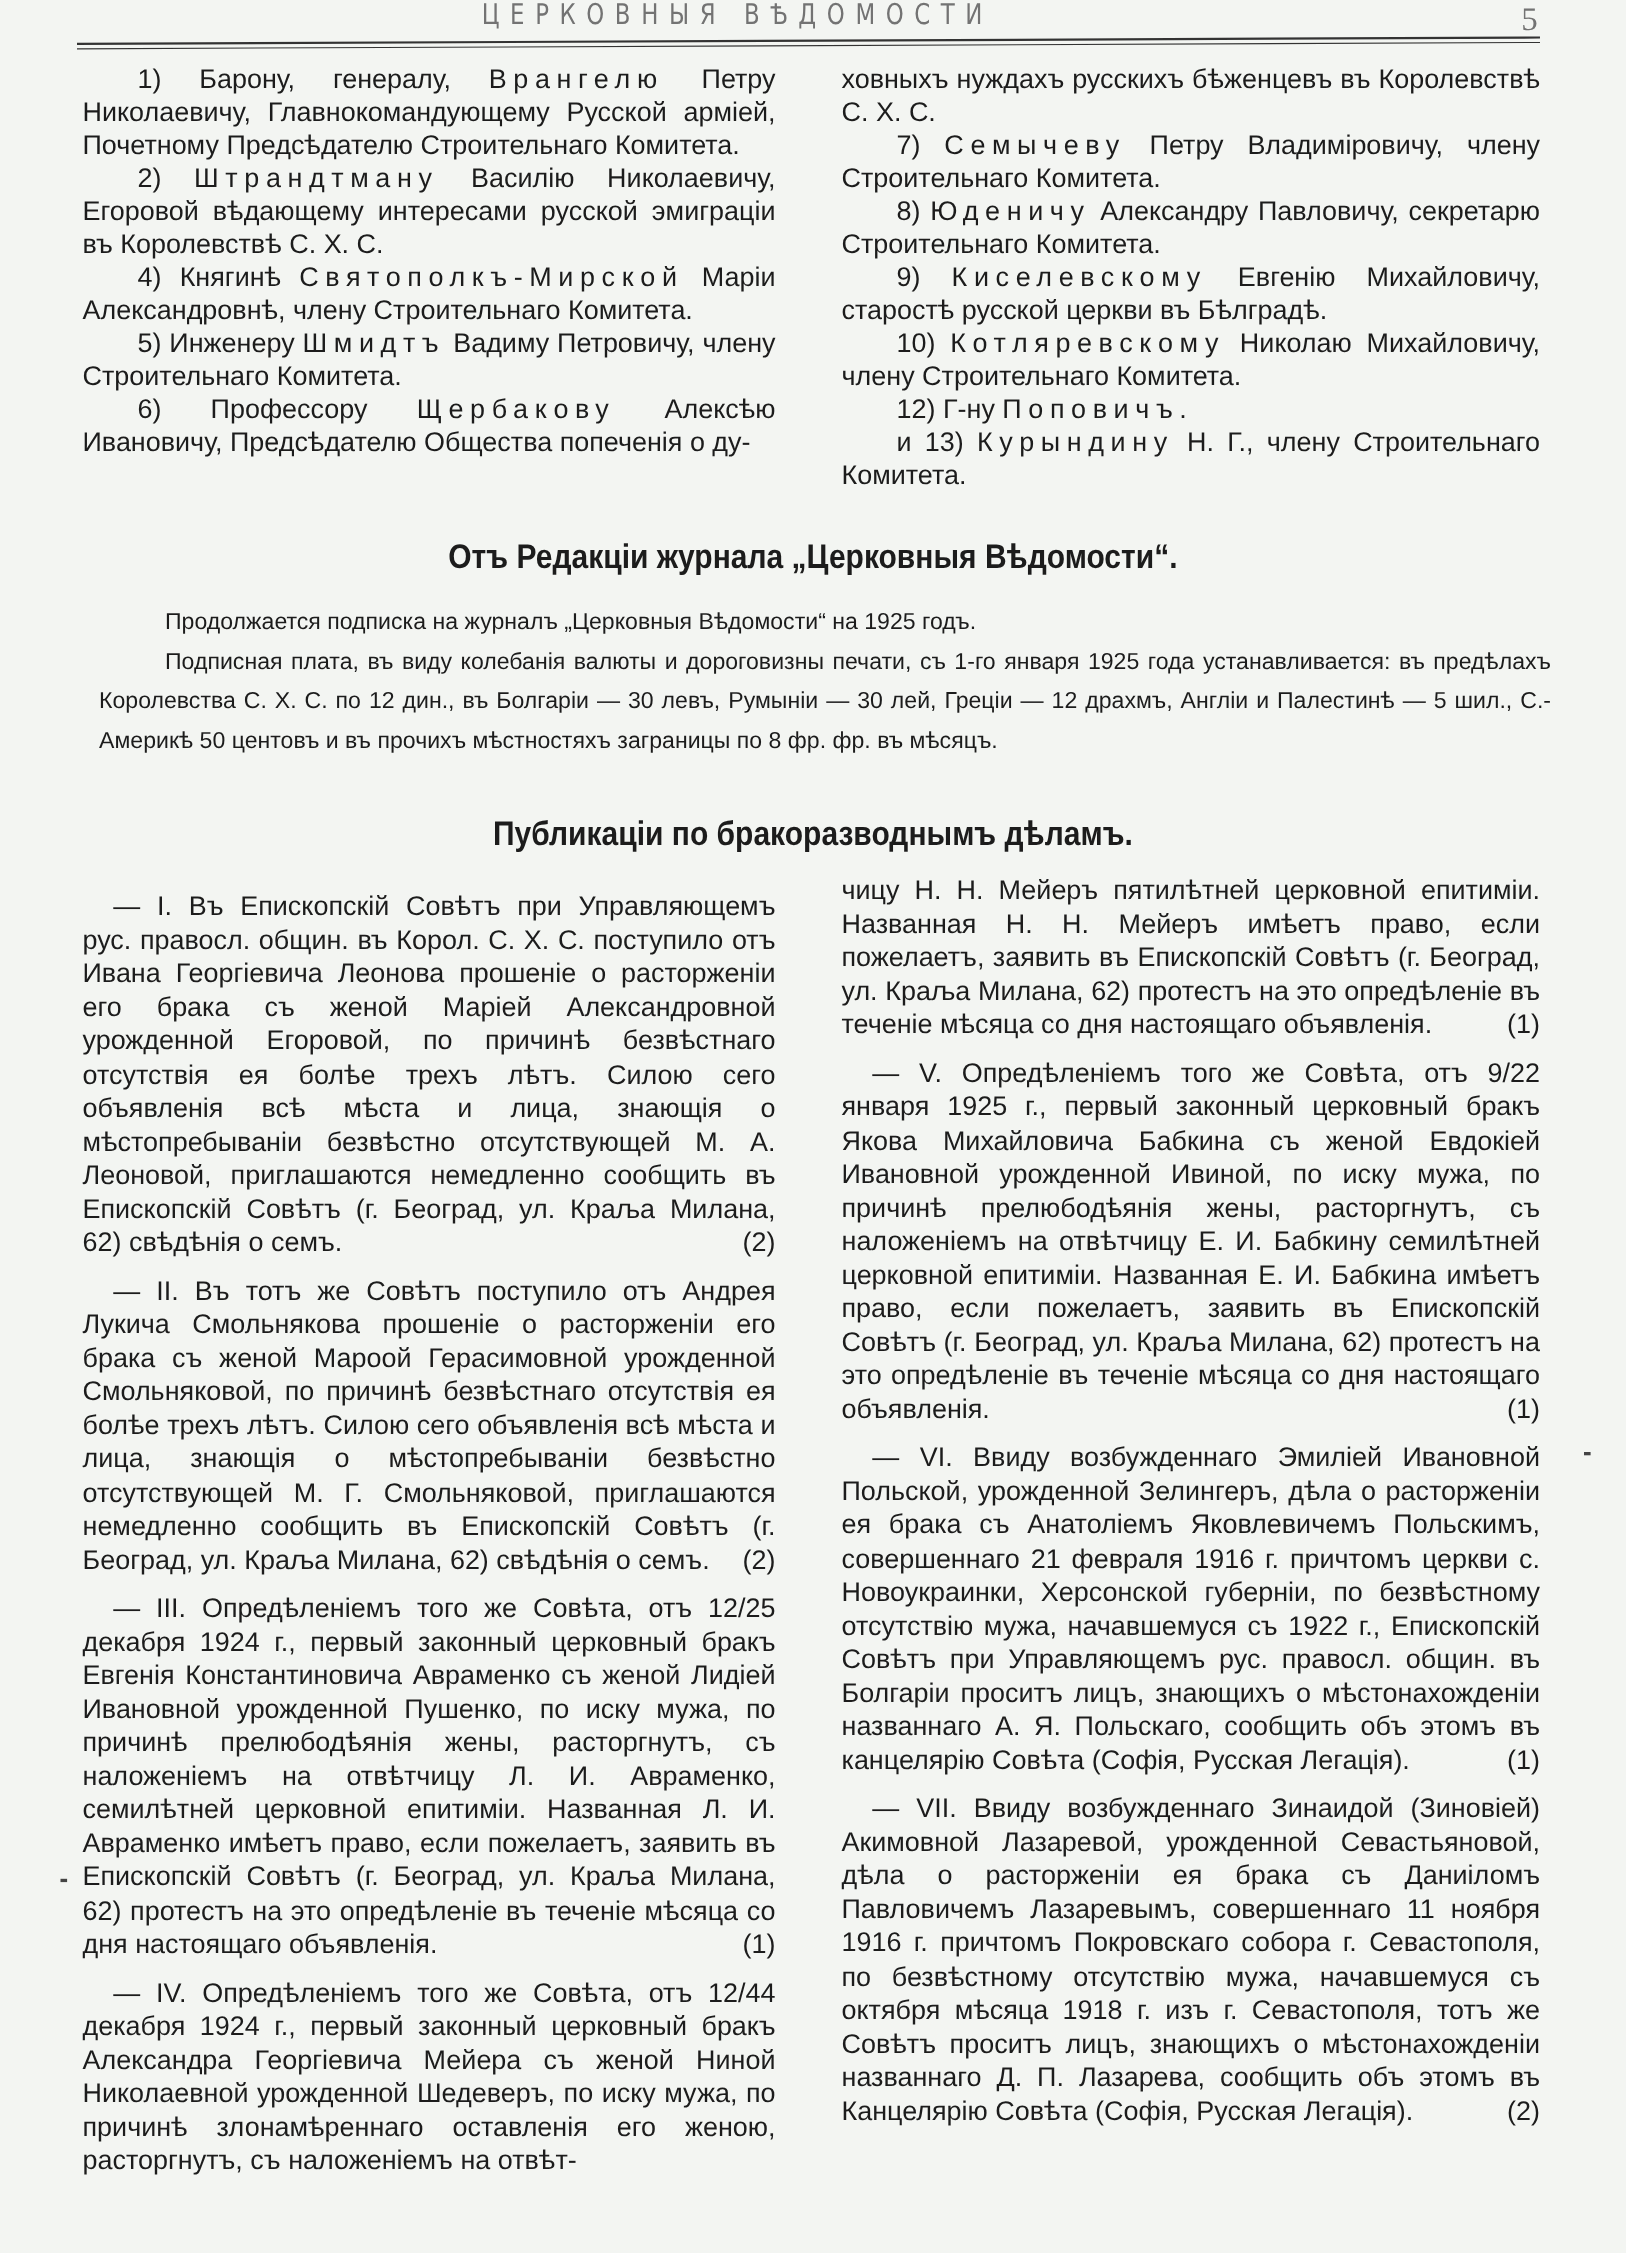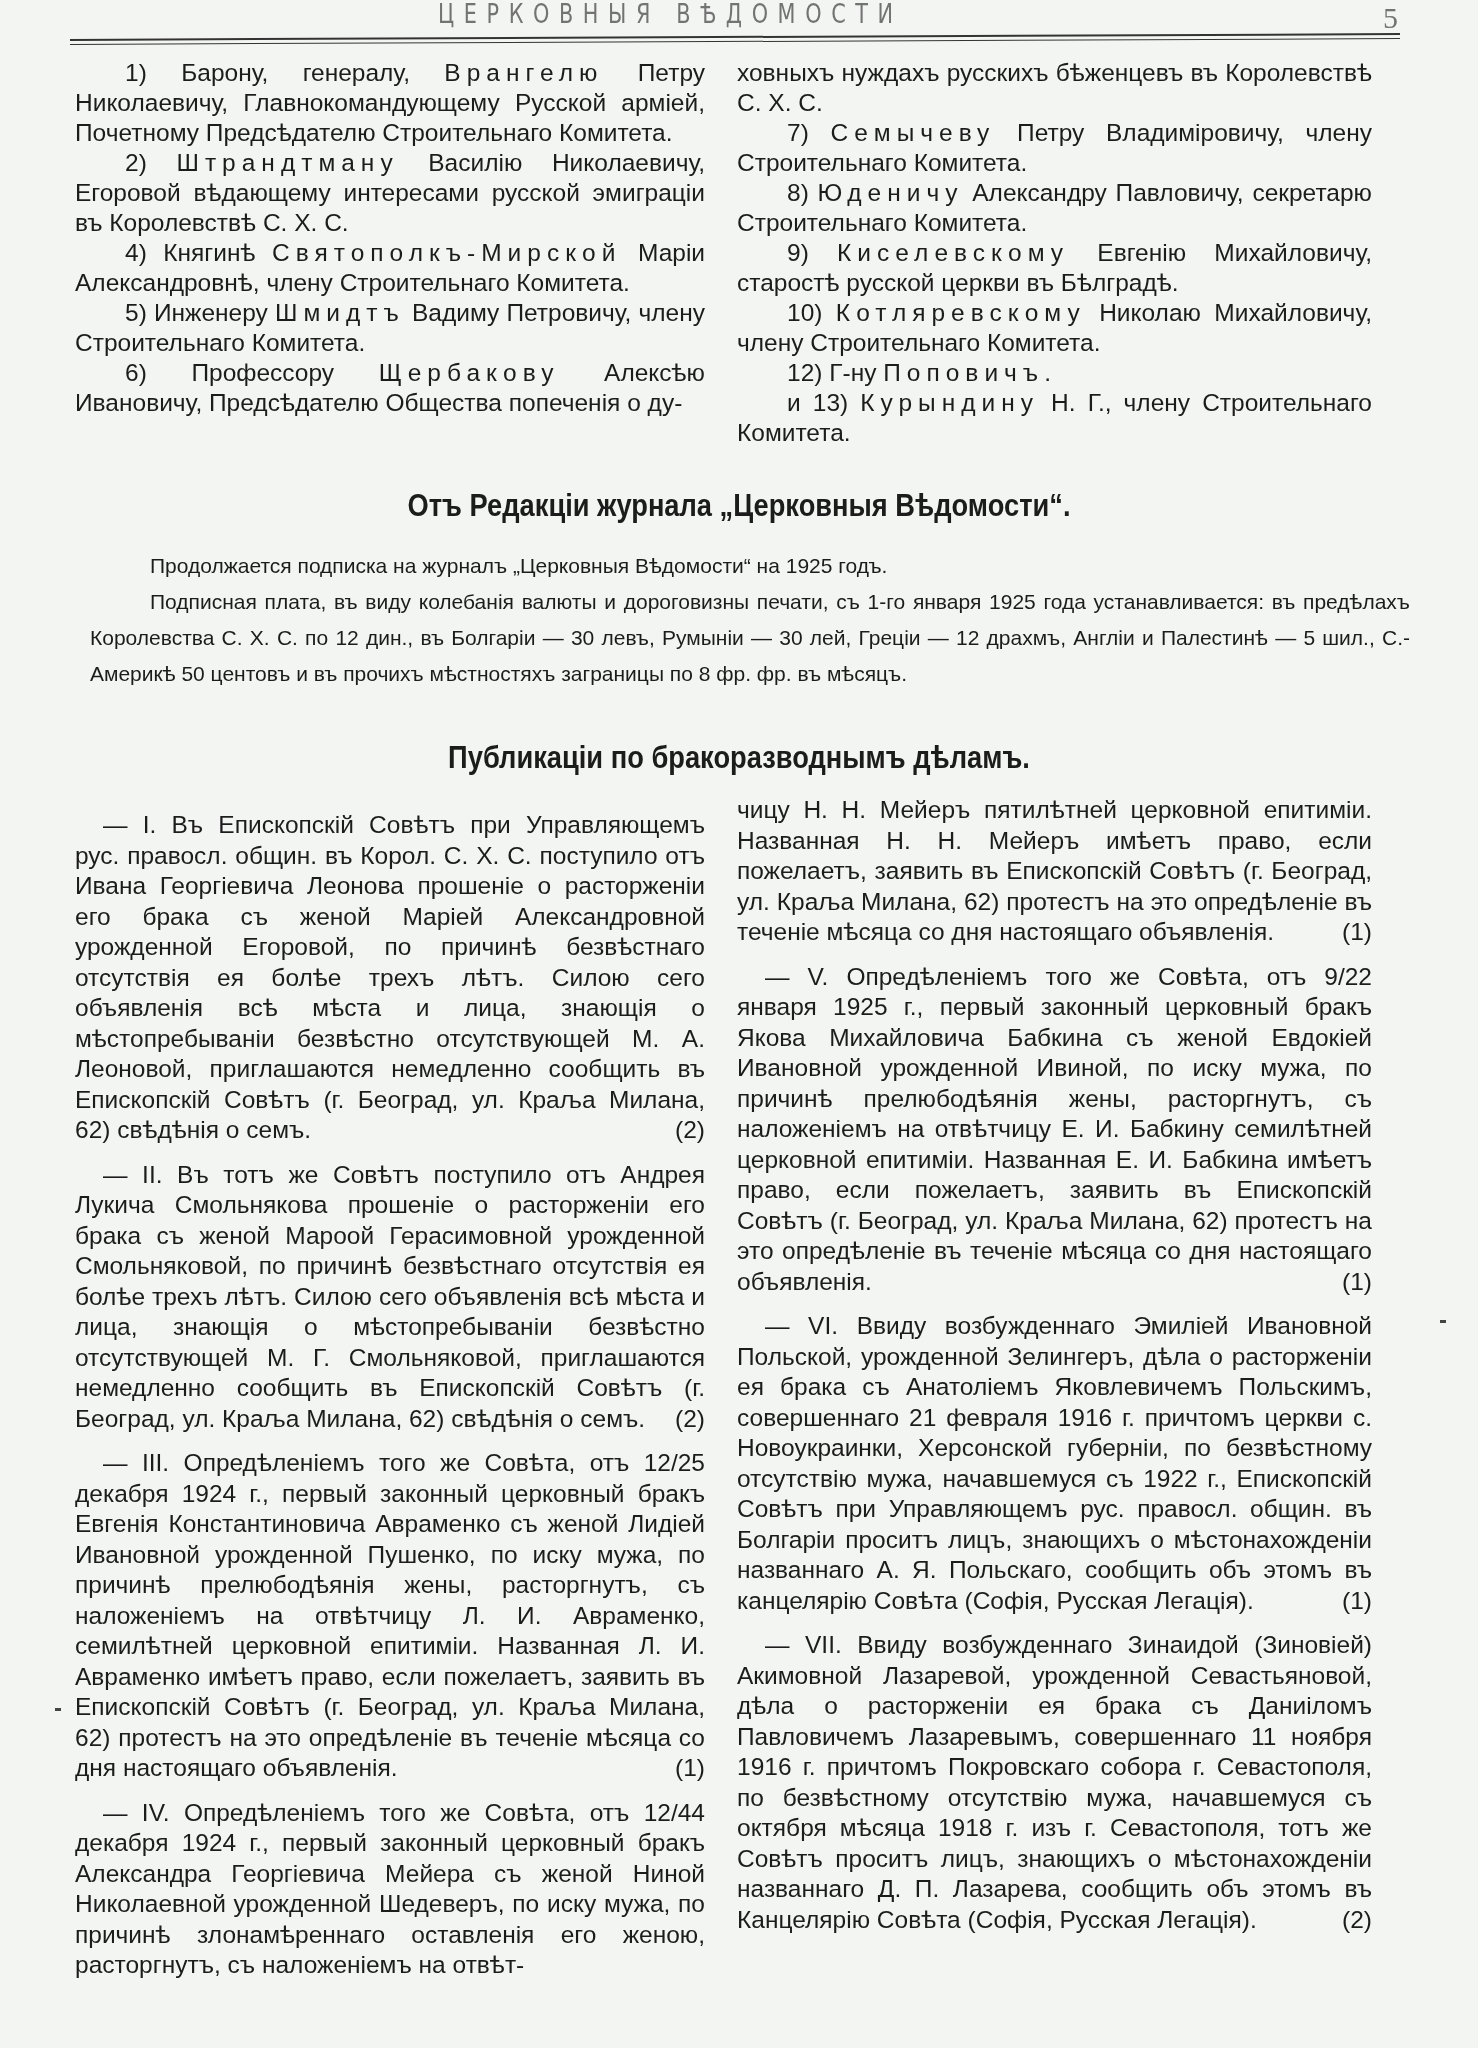--- a/index.html
+++ b/index.html
@@ -18,21 +18,21 @@
     margin-top:11px;
   }
   .running-head .title { position:absolute; left:360px; top:-12px; transform:scaleX(0.8); transform-origin:left; }
   .running-head .pageno { position:absolute; right:10px; top:-10px; letter-spacing:0; font-family:"Liberation Serif", serif; font-size:30px; }
   .rule { position:absolute; left:70px; width:1330px; top:36px; height:2px; background:#333; transform:rotate(-0.25deg); }
   .rule2 { top:41px; height:1px; }
 
   .col { position:absolute; font-size:24.5px; line-height:30px; text-align:justify; }
   .col p { margin:0; }
   .col-left { left:75px; width:630px; }
-  .col-right { left:737px; width:635px; }
+  .col-right { left:765px; width:635px; }
   .indent { text-indent:50px; }
   .spaced { letter-spacing:6px;margin-top:44px; }
   .ref { float:right; }
 
   .block-top-left { top:58px; }
   .block-top-right { top:58px; }
 
   .heading {
     position:absolute; left:0; width:1478px; text-align:center;
     font-weight:bold; font-size:31px; transform:scaleX(0.88);

